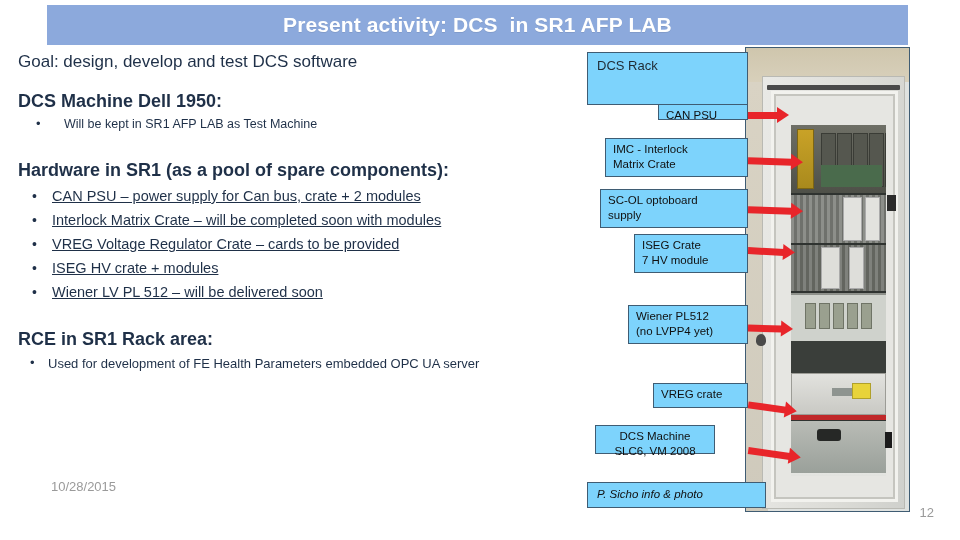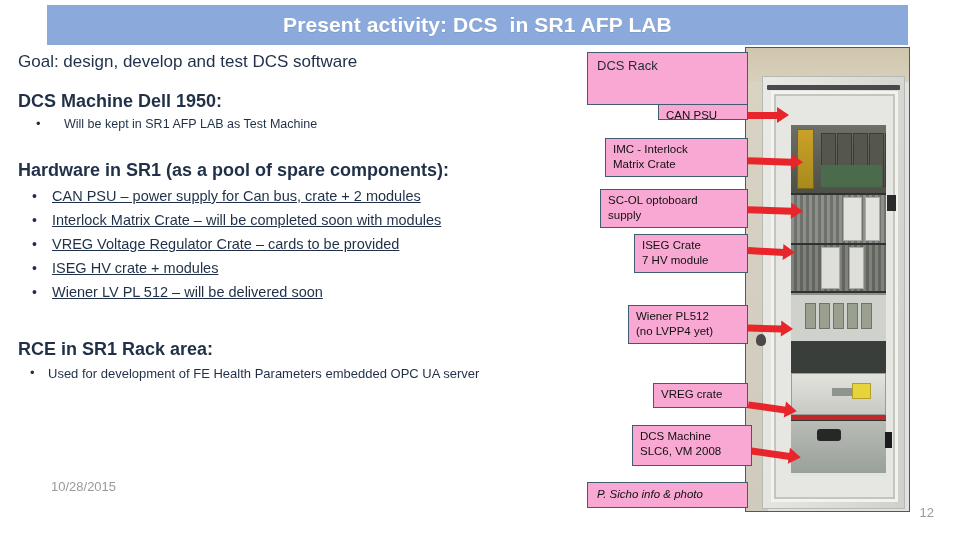--- a/index.html
+++ b/index.html
@@ -97,42 +97,42 @@
   .u-mid .dark{position:absolute;left:26px;top:8px;width:24px;height:12px;background:#262826;border-radius:3px;}
   .u-vreg{top:348px;height:46px;background:linear-gradient(#e4e5e1,#c2c4c0);}
   .u-dcs{top:394px;bottom:0;background:#1e1f1d;}
   .ph-handle{position:absolute;right:8px;top:118px;width:9px;height:16px;background:#2b2b2b;}
   .ph-latch{position:absolute;right:12px;bottom:60px;width:7px;height:16px;background:#1b1b1b;}
   .ph-knob{position:absolute;left:10px;top:286px;width:10px;height:12px;background:#4a4a4a;border-radius:50% 50% 40% 40%;}
 
   
   .callout{
     position:absolute;
-    background:#f9a8d4;
+    background:#7dd3fc;
     border:1px solid #3f5c73;
     box-sizing:border-box;
     font-size:11.5px;
     line-height:15px;
     color:#101010;
     padding:3px 7px;
     white-space:pre-line;
   }
   .callout.c-dcsrack{
     left:587px;top:52px;width:161px;height:53px;
     font-size:13px;padding:5px 9px;color:#1f2a33;
   }
   .callout.c-canpsu  {left:658px;top:104px;width:90px; height:16px;}
   .callout.c-imc     {left:605px;top:138px;width:143px;height:39px;}
   .callout.c-scol    {left:600px;top:189px;width:148px;height:39px;}
   .callout.c-iseg    {left:634px;top:234px;width:114px;height:39px;}
   .callout.c-wiener  {left:628px;top:305px;width:120px;height:39px;}
   .callout.c-vreg    {left:653px;top:383px;width:95px; height:25px;}
-  .callout.c-dcsmach {left:632px;top:425px;width:120px;height:41px;}
+  .callout.c-dcsmach {left:595px;top:425px;width:120px;height:29px;text-align:center;}
   .callout.c-credit{
-    left:587px;top:482px;width:161px;height:26px;
+    left:587px;top:482px;width:179px;height:26px;
     font-style:italic;font-size:11.5px;padding:4px 9px;
   }
 
   
   .arrow{position:absolute;height:7px;background:#e8252a;}
   .arrow::after{
     content:"";position:absolute;right:-11px;top:-5px;
     border-top:8.5px solid transparent;
     border-bottom:8.5px solid transparent;
     border-left:12px solid #e8252a;
@@ -170,21 +170,21 @@
 
     <h2 class="section-head" style="margin-top:26px;">Hardware in SR1 (as a pool of spare components):</h2>
     <ul class="bullets wide">
       <li>CAN PSU – power supply for Can bus, crate + 2 modules</li>
       <li>Interlock Matrix Crate – will be completed soon with modules</li>
       <li>VREG Voltage Regulator Crate – cards to be provided</li>
       <li>ISEG HV crate   + modules</li>
       <li>Wiener LV PL 512 – will be delivered soon</li>
     </ul>
 
-    <h2 class="section-head" style="margin-top:34px;">RCE in SR1 Rack area:</h2>
+    <h2 class="section-head" style="margin-top:24px;">RCE in SR1 Rack area:</h2>
     <ul class="bullets rce">
       <li>Used for development of  FE Health Parameters embedded OPC UA server</li>
     </ul>
   </div>
 
   <div class="photo-panel">
     <div class="ph-wall"></div>
     <div class="ph-floorL"></div>
     <div class="ph-cab">
       <div class="ph-topbar"></div>

